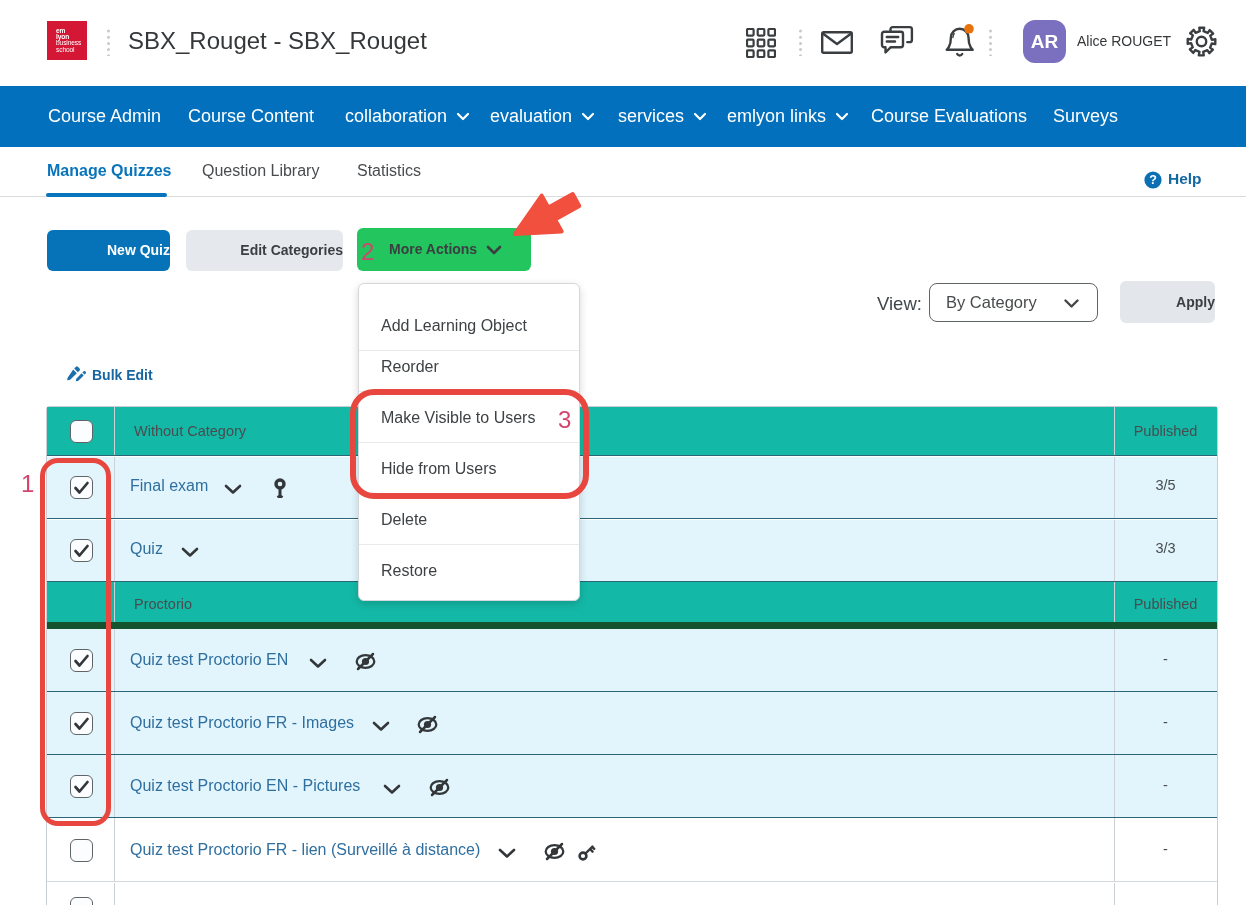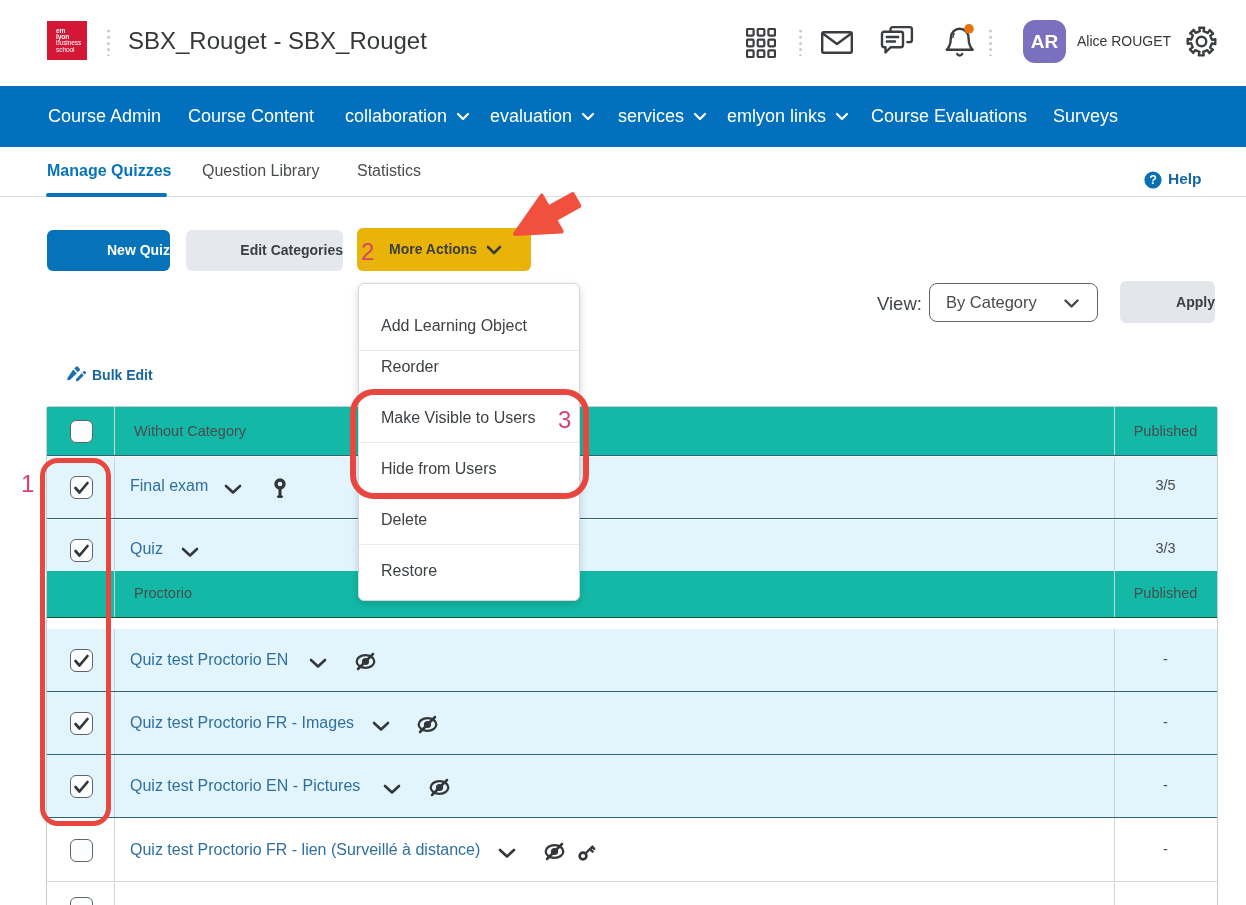--- a/index.html
+++ b/index.html
@@ -20,21 +20,21 @@
 
 #tabrow{left:0;top:147px;width:1246px;height:50px;border-bottom:1px solid #d9dcdf}
 .tab{position:absolute;top:162px;font-size:16px;color:#494c4e}
 #tab1{left:47px;color:#0874bb;font-weight:bold}
 #tabline{left:46px;top:193px;width:121px;height:4px;background:#0874bb;border-radius:2px}
 #help{left:1144px;top:170px}
 
 .btn{position:absolute;border-radius:6px;font-size:14px;font-weight:bold;text-align:right}
 #newquiz{left:47px;top:230px;width:123px;height:41px;background:#0673b9;color:#fff;line-height:41px}
 #editcat{left:186px;top:230px;width:157px;height:41px;background:#e5e9ee;color:#3b3f42;line-height:41px}
-#moreact{left:357px;top:228px;width:174px;height:43px;background:#eab308;color:#3b3f42;line-height:43px;text-align:left;padding-left:32px}
+#moreact{left:357px;top:228px;width:174px;height:43px;background:#22c55e;color:#3b3f42;line-height:43px;text-align:left;padding-left:32px}
 
 #viewlbl{left:877px;top:293px;font-size:18.5px;color:#41464a}
 #viewsel{left:929px;top:283px;width:169px;height:39px;border:1px solid #5f6466;border-radius:8px;background:#fff;font-size:16.5px;color:#494c4e;line-height:37px;padding-left:16px}
 #apply{left:1120px;top:281px;width:95px;height:42px;background:#e3e7ec;color:#3b3f42;line-height:42px}
 
 #bulk{left:67px;top:364px}
 #bulktxt{left:92px;top:367px;font-size:14px;font-weight:bold;color:#1766a0}
 
 #tbl{left:46px;top:406px;width:1172px;height:499px;border:1px solid #c9ced2;border-bottom:none;border-radius:4px 4px 0 0;background:#fff}
 .row{position:absolute;left:0;width:1170px}
@@ -209,21 +209,21 @@
     <div class="cb" style="top:19px"><svg width="21" height="21">
           <path d="M4.5 11 l4 4.5 l8 -9.5" stroke="#33373a" stroke-width="2.7" fill="none" stroke-linecap="round" stroke-linejoin="round"></path>
         </svg></div>
     <div class="rname" style="top:20px">Quiz</div>
     <svg class="abs" style="left:134px;top:27px" width="18" height="11">
         <path d="M2 2 l7 6.5 l7 -6.5" stroke="#33373a" stroke-width="2.6" fill="none" stroke-linecap="round" stroke-linejoin="round"></path>
       </svg>
     <div class="pub" style="top:20px">3/3</div>
   </div>
 
-  <div class="row hdr" style="top:164px;height:47px;border-bottom:1px solid #14532d">
+  <div class="row hdr" style="top:175px;height:47px;border-bottom:7px solid #14532d">
       <div class="cline"></div>
       <div class="cline2"></div>
     <div class="rsm" style="left:87px;top:14px">Proctorio</div>
     <div class="rsm" style="left:1067px;width:103px;text-align:center;top:14px">Published</div>
   </div>
 
   <div class="row sel tealb" style="top:222px;height:63px">
       <div class="cline"></div>
       <div class="cline2"></div>
     <div class="cb" style="top:20px"><svg width="21" height="21">

